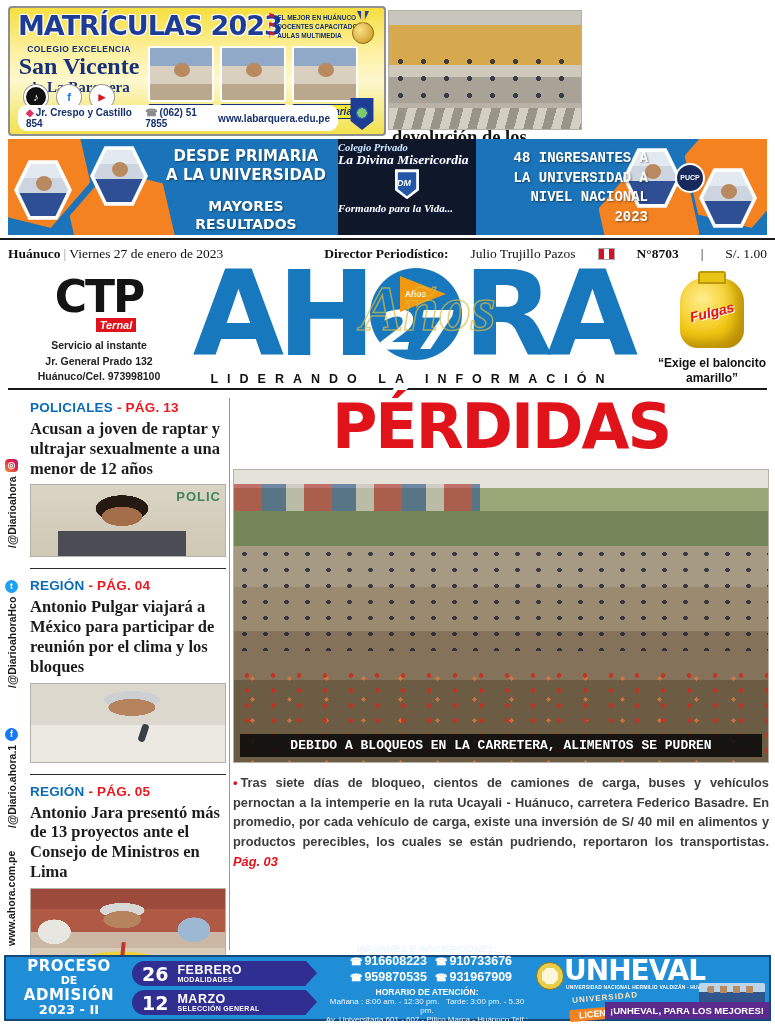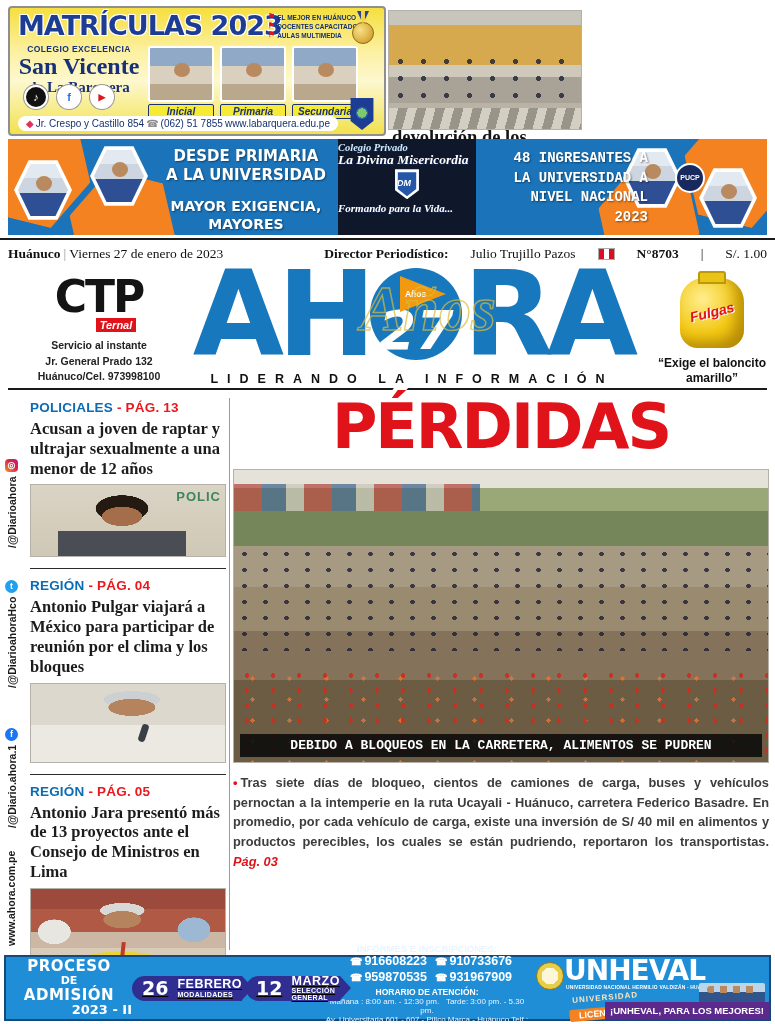--- a/index.html
+++ b/index.html
@@ -35,21 +35,21 @@
   .mat-lvl{margin-top:2px;background:#f6ea35;border:1px solid #16307a;color:#16307a;
     font-weight:800;font-style:italic;font-size:10px;line-height:13px;text-align:center;border-radius:2px;}
   .mat-social{position:absolute;left:14px;bottom:25px;display:flex;gap:9px;}
   .soc-circ{width:20px;height:20px;border-radius:50%;text-align:center;font-weight:900;font-size:11px;
     line-height:20px;color:#fff;border:2px solid #fff;box-shadow:0 0 0 1px #999;}
   .soc-tiktok{background:#111;}
   .soc-fb{background:#fff;color:#1877f2;}
   .soc-yt{background:#fff;color:#e0131b;font-size:9px;}
   .mat-strip{position:absolute;left:8px;right:46px;bottom:3px;background:#fff;border-radius:9px;
     padding:2px 8px;display:flex;justify-content:space-between;align-items:center;
-    font-weight:400;font-size:10px;color:#15306e;}
+    font-weight:700;font-size:10px;color:#15306e;}
   .mat-strip .ic{margin-right:2px;}
   .pin-ic{color:#e0315b;}
   .tel-ic{color:#8a8a8a;}
   .mat-shield{position:absolute;right:9px;bottom:4px;width:26px;height:32px;
     clip-path:polygon(50% 100%,6% 72%,6% 0,94% 0,94% 72%);
     background:linear-gradient(180deg,#1d3c94,#122softblue);background:#1d3c94;border:0;}
   .mat-shield::after{content:"";position:absolute;left:7px;top:9px;width:12px;height:12px;border-radius:50%;
     background:radial-gradient(circle,#7fc96a 0 55%,#2d6db3 56%);}
 
   
@@ -205,22 +205,22 @@
   .lead{margin-top:10px;font-weight:700;font-size:12.8px;line-height:1.55;color:#3d3d3d;text-align:justify;}
   .lead .bullet{color:#e0131b;margin-right:3px;}
   .lead .pgref{color:#e0131b;font-style:italic;font-weight:800;}
 
   
   .unheval{position:absolute;left:4px;top:955px;width:763px;height:62px;background:#1f8ed6;
     border:2px solid #15497e;display:flex;align-items:center;}
   .adm{width:126px;text-align:center;color:#fff;font-family:"DejaVu Sans",sans-serif;font-weight:900;line-height:1.1;}
   .adm .p1,.adm .p3{font-size:15px;letter-spacing:.5px;}
   .adm .p2{font-size:11px;}
-  .adm .p4{font-size:13px;text-align:right;}
-  .badges{width:188px;display:flex;flex-direction:row;gap:4px;text-decoration:underline;}
+  .adm .p4{font-size:13px;}
+  .badges{width:188px;display:flex;flex-direction:column;gap:4px;}
   .badge{position:relative;background:#312e91;border-radius:14px 0 0 14px;height:25px;width:164px;
     display:flex;align-items:center;padding-left:10px;color:#fff;}
   .badge::after{content:"";position:absolute;right:-11px;top:0;
     border-top:12.5px solid transparent;border-bottom:12.5px solid transparent;border-left:11px solid #312e91;}
   .badge .day{font-family:"DejaVu Sans",sans-serif;font-weight:900;font-size:19px;margin-right:9px;}
   .badge .mtxt{line-height:1;}
   .badge .mo{font-weight:900;font-size:12.5px;letter-spacing:.5px;}
   .badge .lb{font-weight:700;font-size:7px;letter-spacing:.3px;}
   .uv-info{flex:1;text-align:center;color:#fff;padding:0 4px;}
   .uv-inform{font-weight:800;font-size:9.5px;color:#eaf4ff;}
@@ -331,21 +331,20 @@
     <div class="hex hex-photo-outer" style="right:10px;top:26px;width:58px;height:66px;">
         <div class="hex-photo-inner"></div>
       </div>
     <div class="pucp">PUCP</div>
     <div class="dm-left-text">
       <div class="dm-l12">
           <div>DESDE PRIMARIA</div>
           <div>A LA UNIVERSIDAD</div>
         </div>
       <div class="dm-l34">
-          <div>MAYOR EXIGENCIA,</div>
           <div>MAYORES RESULTADOS</div>
         </div>
     </div>
     <div class="dm-panel">
       <div class="dm-clabel">Colegio Privado</div>
       <div class="dm-cname">La Divina Misericordia</div>
       <div class="dm-shield">
           <div class="dm-shield-in">DM</div>
         </div>
       <div class="dm-slogan">Formando para la Vida...</div>

